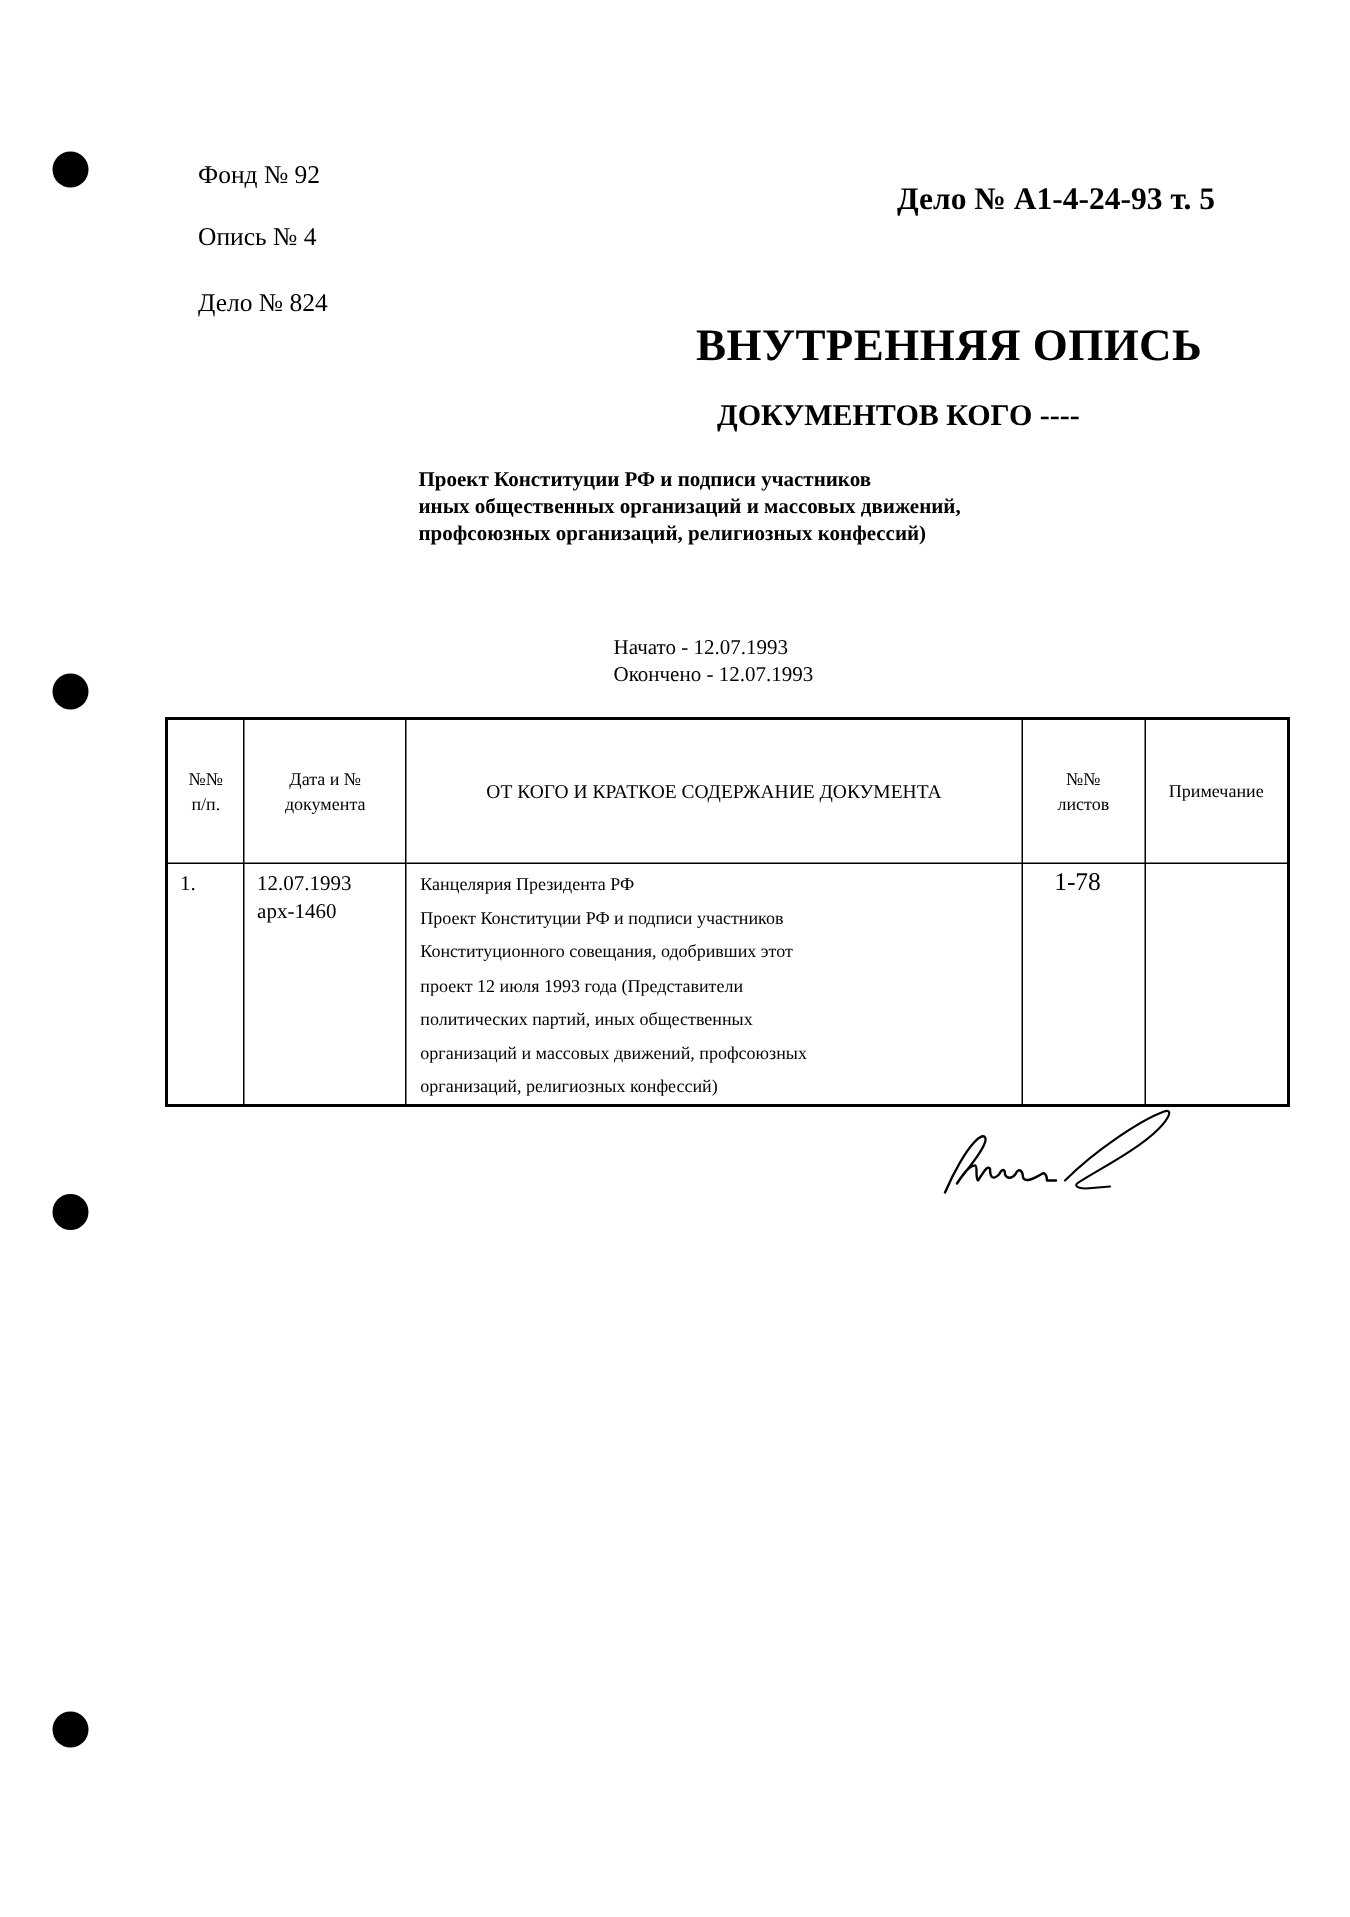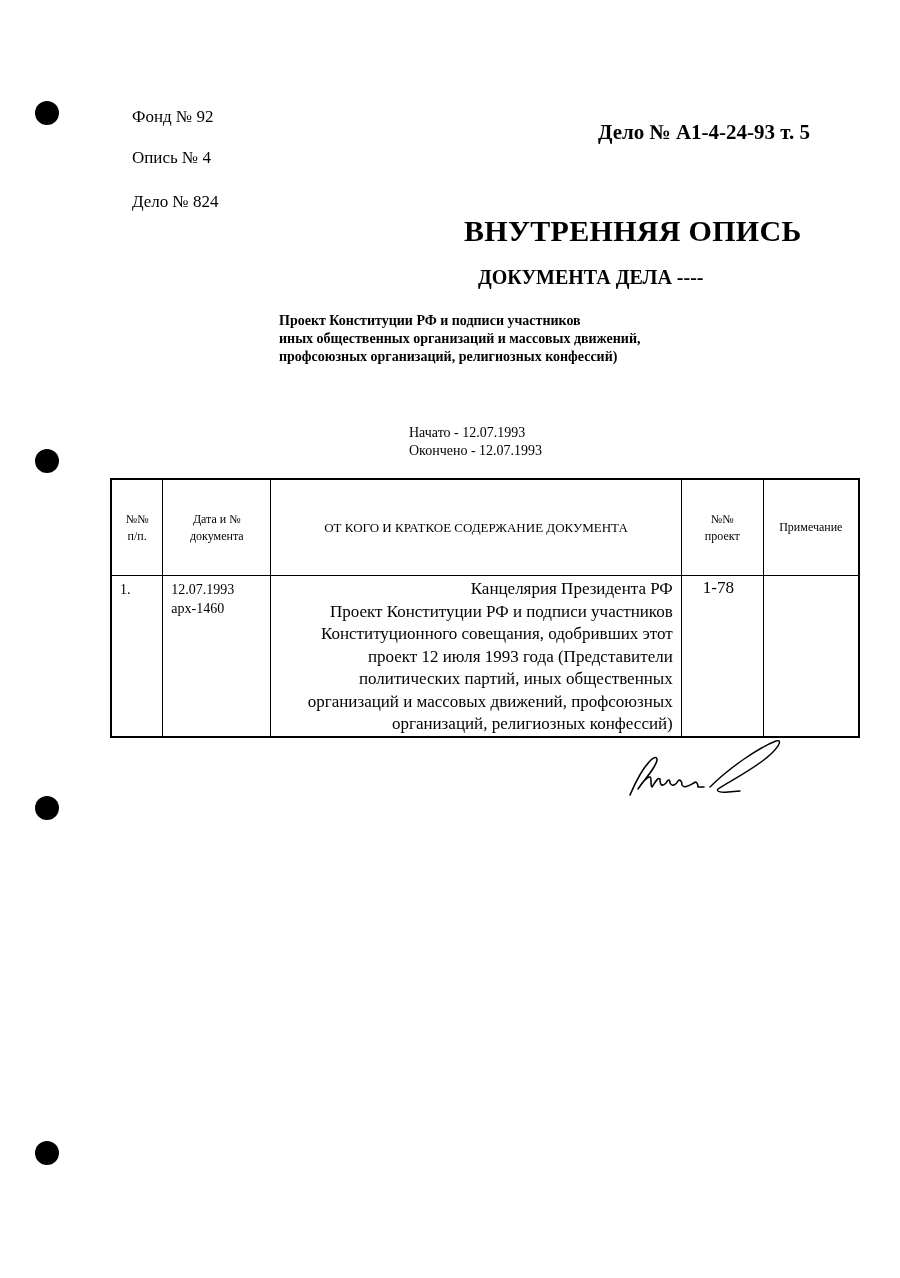--- a/index.html
+++ b/index.html
@@ -16,39 +16,39 @@
     .desc { font-size: 14px; font-weight: bold; left: 279px; top: 312px; line-height: 18px; width: 420px; }
     .dates { font-size: 14px; font-weight: normal; left: 409px; top: 424px; line-height: 18px; }
     table.inv {
       position: absolute; left: 110px; top: 478px; width: 750px; border-collapse: collapse;
       border: 2px solid #000;
     }
     table.inv td { border: 1.5px solid #000; vertical-align: top; padding: 0; }
     .th { font-size: 12px; text-align: center; vertical-align: middle !important; height: 95px; line-height: 17px; }
     .th-content { font-size: 13px; }
     .cell { font-size: 14px; padding: 4px 8px !important; line-height: 19px; }
-    .cell-content { font-size: 17px; line-height: 22.5px; padding: 2px 8px 0 9px !important; text-align: right; }
+    .cell-content { font-size: 12px; line-height: 22.5px; padding: 2px 8px 0 9px !important; }
     .cell-sheets { font-size: 17px; padding: 2px 21px !important; }
     .sig { position: absolute; left: 620px; top: 737px; }
   </style>
 </head>
 <body>
 
 <div class="hole" style="top:101px;"></div>
 <div class="hole" style="top:449px;"></div>
 <div class="hole" style="top:796px;"></div>
 <div class="hole" style="top:1141px;"></div>
 
 <div class="abs meta" style="top:107px;">Фонд  № 92</div>
 <div class="abs meta" style="top:148px;">Опись № 4</div>
 <div class="abs meta" style="top:192px;">Дело   № 824</div>
 <div class="abs case-ref">Дело № А1-4-24-93  т. 5</div>
 
 <div class="abs title1">ВНУТРЕННЯЯ ОПИСЬ</div>
-<div class="abs title2">ДОКУМЕНТА  ДЕЛА ----</div>
+<div class="abs title2">ДОКУМЕНТОВ  КОГО ----</div>
 
 <div class="abs desc">
   <div>Проект Конституции РФ и подписи участников</div>
   <div>иных общественных организаций и массовых движений,</div>
   <div>профсоюзных организаций, религиозных конфессий)</div>
 </div>
 
 <div class="abs dates">
   <div>Начато - 12.07.1993</div>
   <div>Окончено - 12.07.1993</div>
@@ -68,21 +68,21 @@
       <div>№№</div>
       <div>п/п.</div>
     </td>
     <td class="th">
       <div>Дата и №</div>
       <div>документа</div>
     </td>
     <td class="th th-content">ОТ КОГО И КРАТКОЕ  СОДЕРЖАНИЕ  ДОКУМЕНТА</td>
     <td class="th">
       <div>№№</div>
-      <div>проект</div>
+      <div>листов</div>
     </td>
     <td class="th">Примечание</td>
   </tr>
   <tr>
     <td class="cell">1.</td>
     <td class="cell">
       <div>12.07.1993</div>
       <div>арх-1460</div>
     </td>
     <td class="cell-content">

